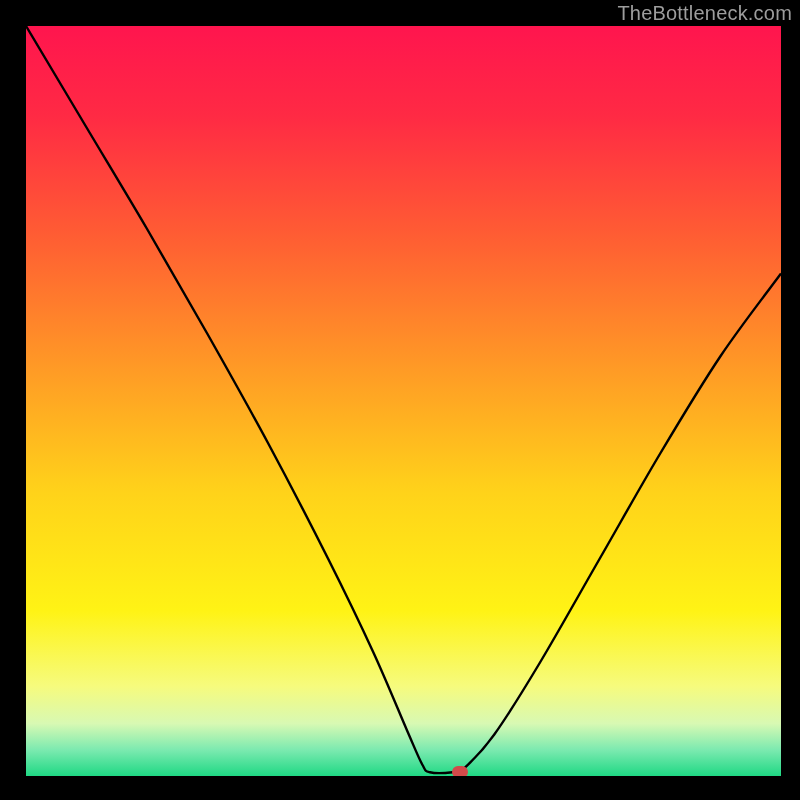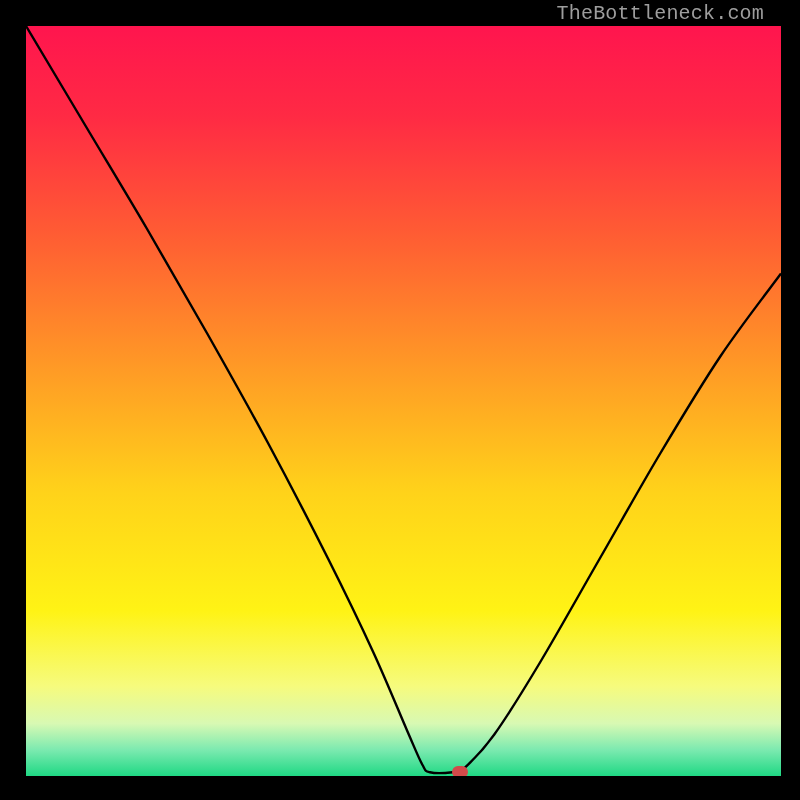--- a/index.html
+++ b/index.html
@@ -36,22 +36,22 @@
   .curve-svg {
     position: absolute;
     left: 0;
     top: 0;
     width: 100%;
     height: 100%;
   }
   .watermark {
     position: absolute;
     top: 2px;
-    right: 36px;
-    font-family: Liberation Mono, monospace;
+    right: 8px;
+    font-family: Liberation Sans, sans-serif;
     font-size: 20px;
     color: #9d9d9d;
     letter-spacing: 0.2px;
   }
   .marker {
     position: absolute;
     width: 16px;
     height: 12px;
     border-radius: 6px;
     transform: translate(-50%, -50%);

